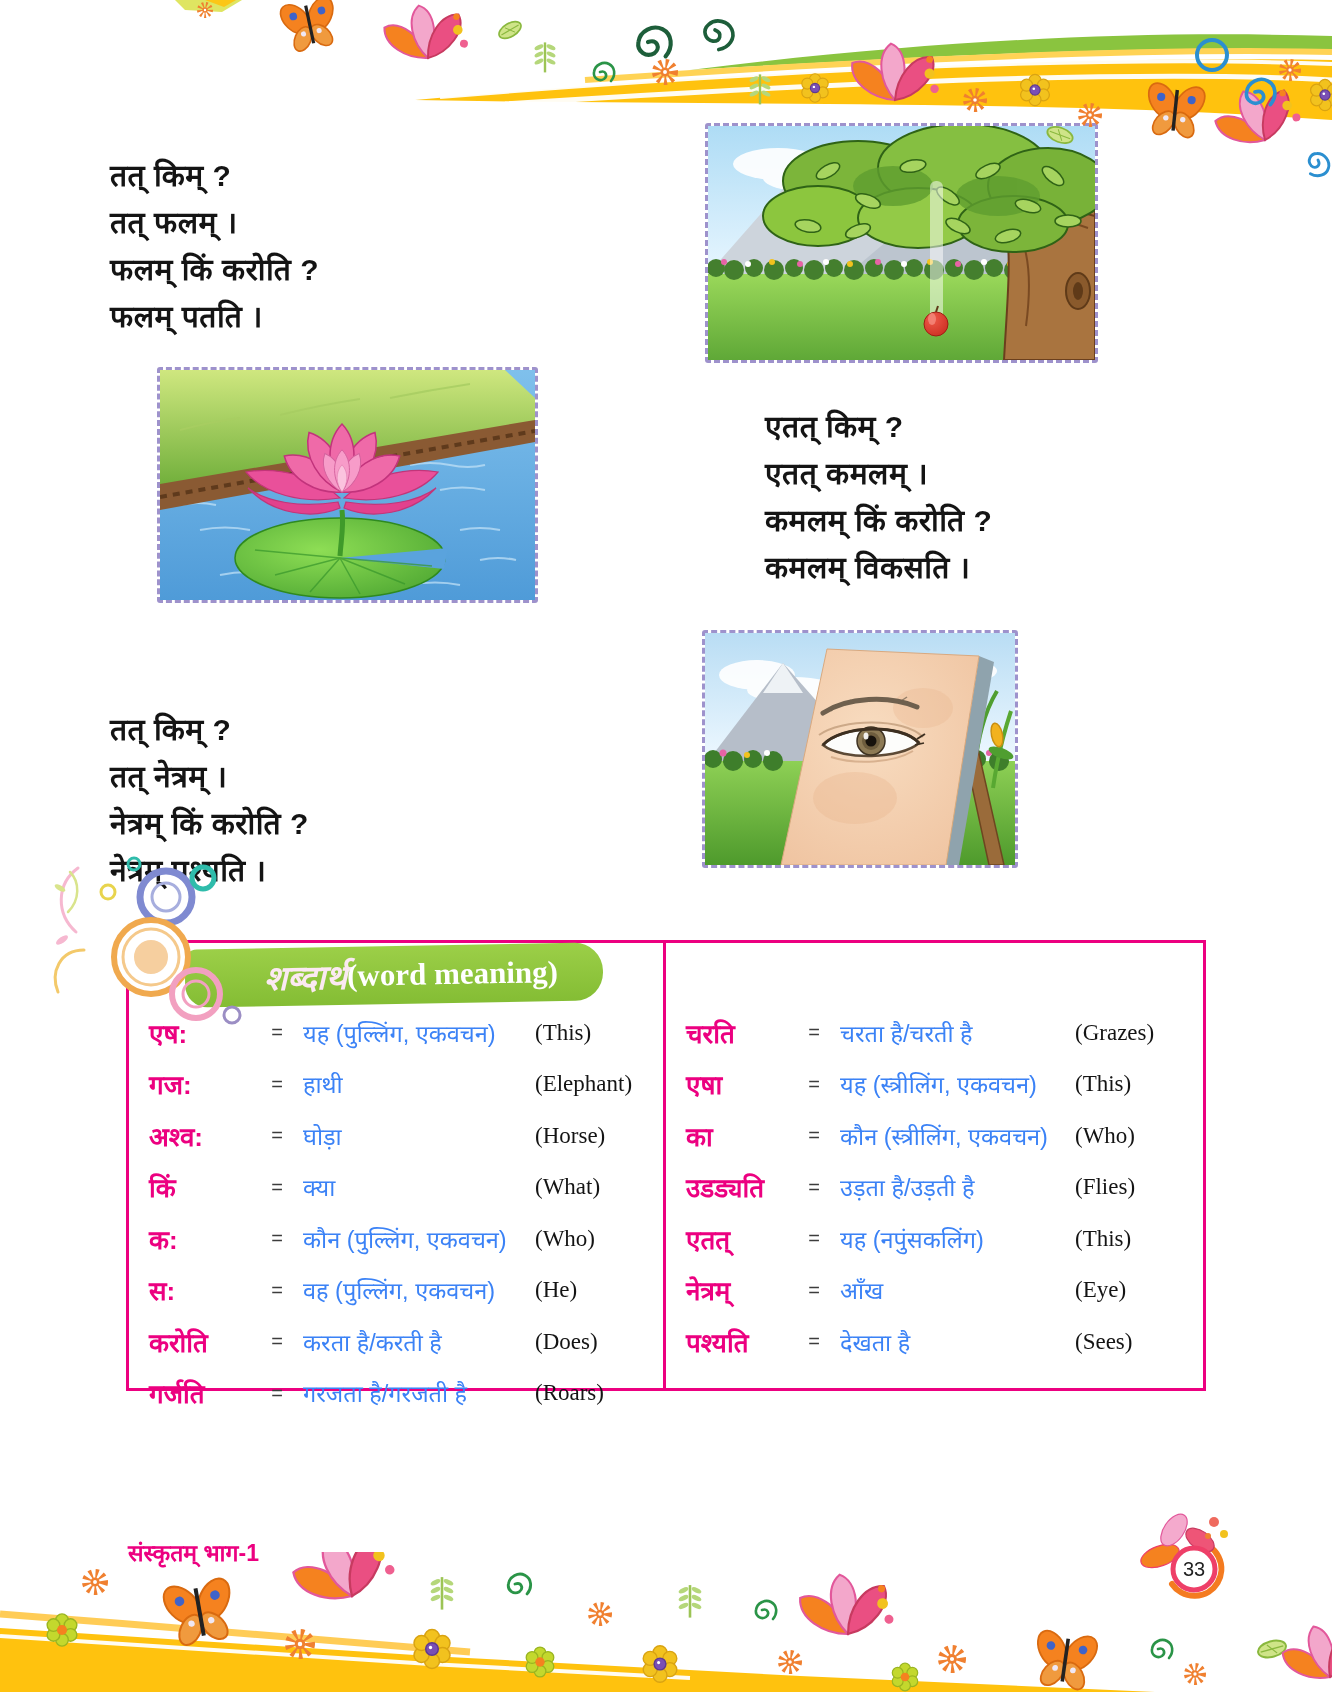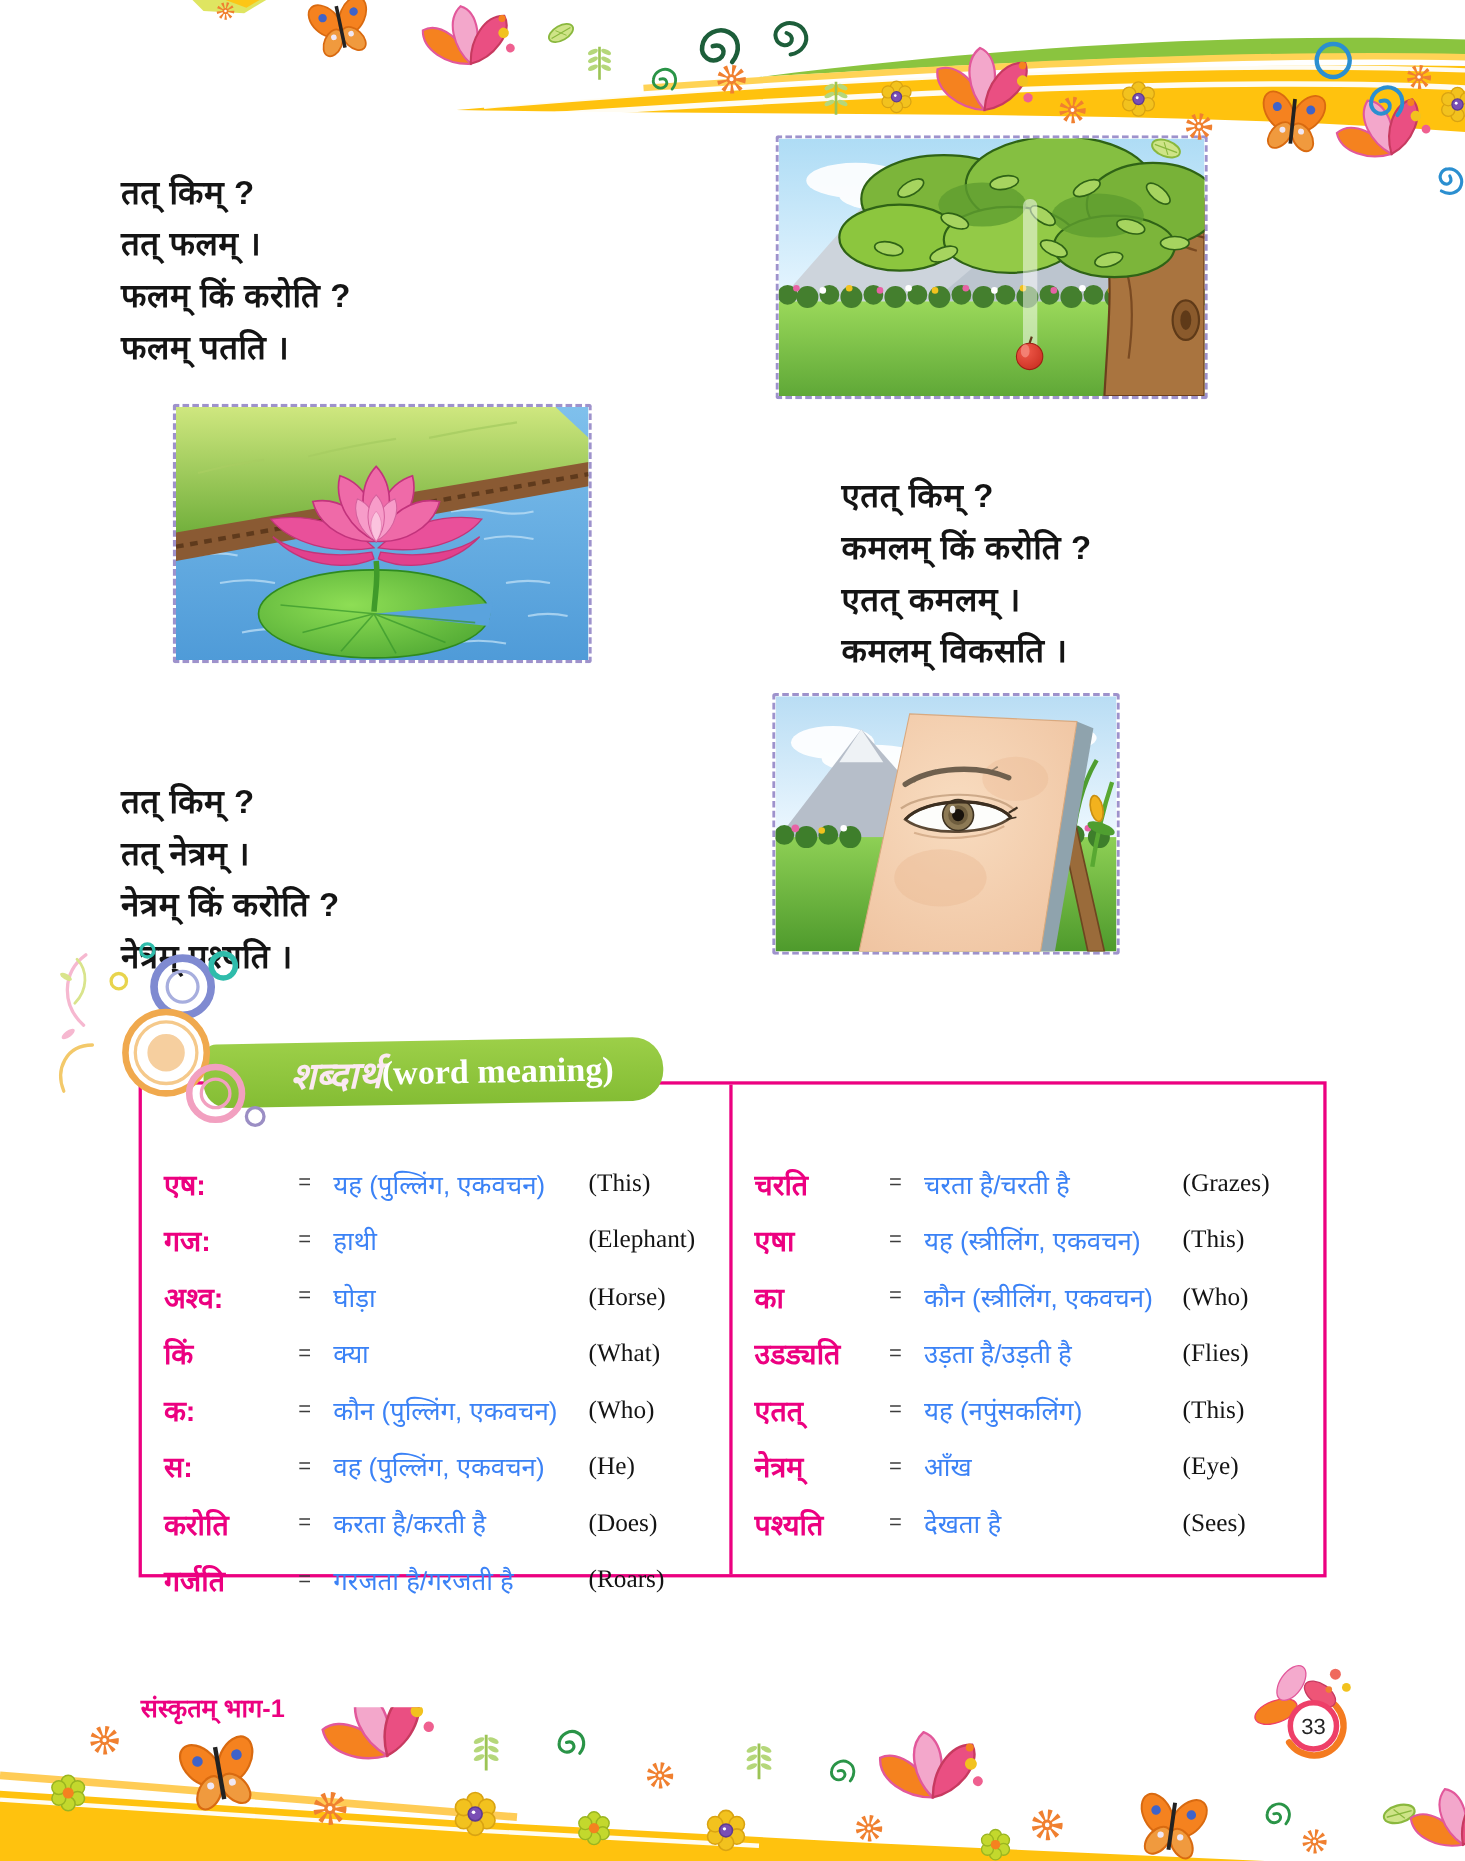--- a/index.html
+++ b/index.html
@@ -11,21 +11,21 @@
   
   .frame{border:3px dashed #9e92cc;background:#fff;border-radius:3px;margin:0;padding:0;line-height:0;}
   .frame svg{display:block;}
   
   .ribbon{left:185px;top:946px;width:418px;height:58px;background:linear-gradient(#9ccf48,#84bd34);
           border-radius:12px 28px 28px 22px;transform:rotate(-1deg);z-index:4;
           display:flex;align-items:center;justify-content:center;padding-left:34px;box-sizing:border-box;}
   .ribbon .sansk{font-size:34px;font-weight:700;color:#fbe9f2;font-style:italic;}
   .ribbon .eng{font-size:31px;font-weight:700;color:#ffffff;font-family:"Liberation Serif",serif;}
   
-  .wm-box{left:126px;top:983px;width:1080px;height:451px;border:3px solid #ec0080;box-sizing:border-box;
+  .wm-box{left:126px;top:940px;width:1080px;height:451px;border:3px solid #ec0080;box-sizing:border-box;
           display:flex;z-index:3;background:#fff;}
   .wm-col{width:50%;box-sizing:border-box;padding:64px 6px 0 20px;}
   .wm-col.left{border-right:3px solid #ec0080;}
   .wm-row{display:grid;grid-template-columns:102px 52px 1fr 122px;align-items:center;height:51.5px;}
   .wm-word{color:#ec0080;font-weight:700;font-size:26px;}
   .wm-eq{color:#3c3c3c;font-size:20px;text-align:center;}
   .wm-mean{color:#3b82f6;font-size:23.5px;}
   .wm-engl{color:#141414;font-size:23px;font-family:"Liberation Serif",serif;}
   .footer-title{left:128px;top:1536px;color:#ec0080;font-weight:700;font-size:23px;z-index:5;}
   .decor{left:0;z-index:1;}
@@ -246,24 +246,24 @@
         <ellipse transform="translate(300,110) rotate(-15)" rx="13" ry="6"></ellipse>
           <ellipse transform="translate(360,95)" rx="13" ry="6"></ellipse>
       </g>
       <rect x="222" y="55" width="13" height="140" rx="6" fill="#fff" opacity=".5"></rect>
       <line x1="228" y1="186" x2="230" y2="180" stroke="#5f3a18" stroke-width="2"></line>
       <circle cx="228" cy="198" r="12" fill="url(#t-ap)" stroke="#9e1f14" stroke-width="1"></circle>
       <ellipse cx="224" cy="193" rx="4" ry="6" fill="#f58b7e" opacity=".8"></ellipse>
     </svg>
   </figure>
 
-  <div class="abs dialogue" style="left:765px;top:428px">
+  <div class="abs dialogue" style="left:765px;top:403px">
     <div>एतत् किम् ?</div>
+    <div>एतत् कमलम् ।</div>
     <div>कमलम् किं करोति ?</div>
-    <div>एतत् कमलम् ।</div>
     <div>कमलम् विकसति ।</div>
   </div>
 
   <figure class="abs frame" style="left:157px;top:367px">
     <svg width="375" height="230" viewBox="0 0 375 230">
       <defs>
         <linearGradient id="l-wt" x1="0" y1="0" x2="0" y2="1">
             <stop offset="0" stop-color="#7fc0ec"></stop>
             <stop offset="1" stop-color="#4f9bd8"></stop>
           </linearGradient>

